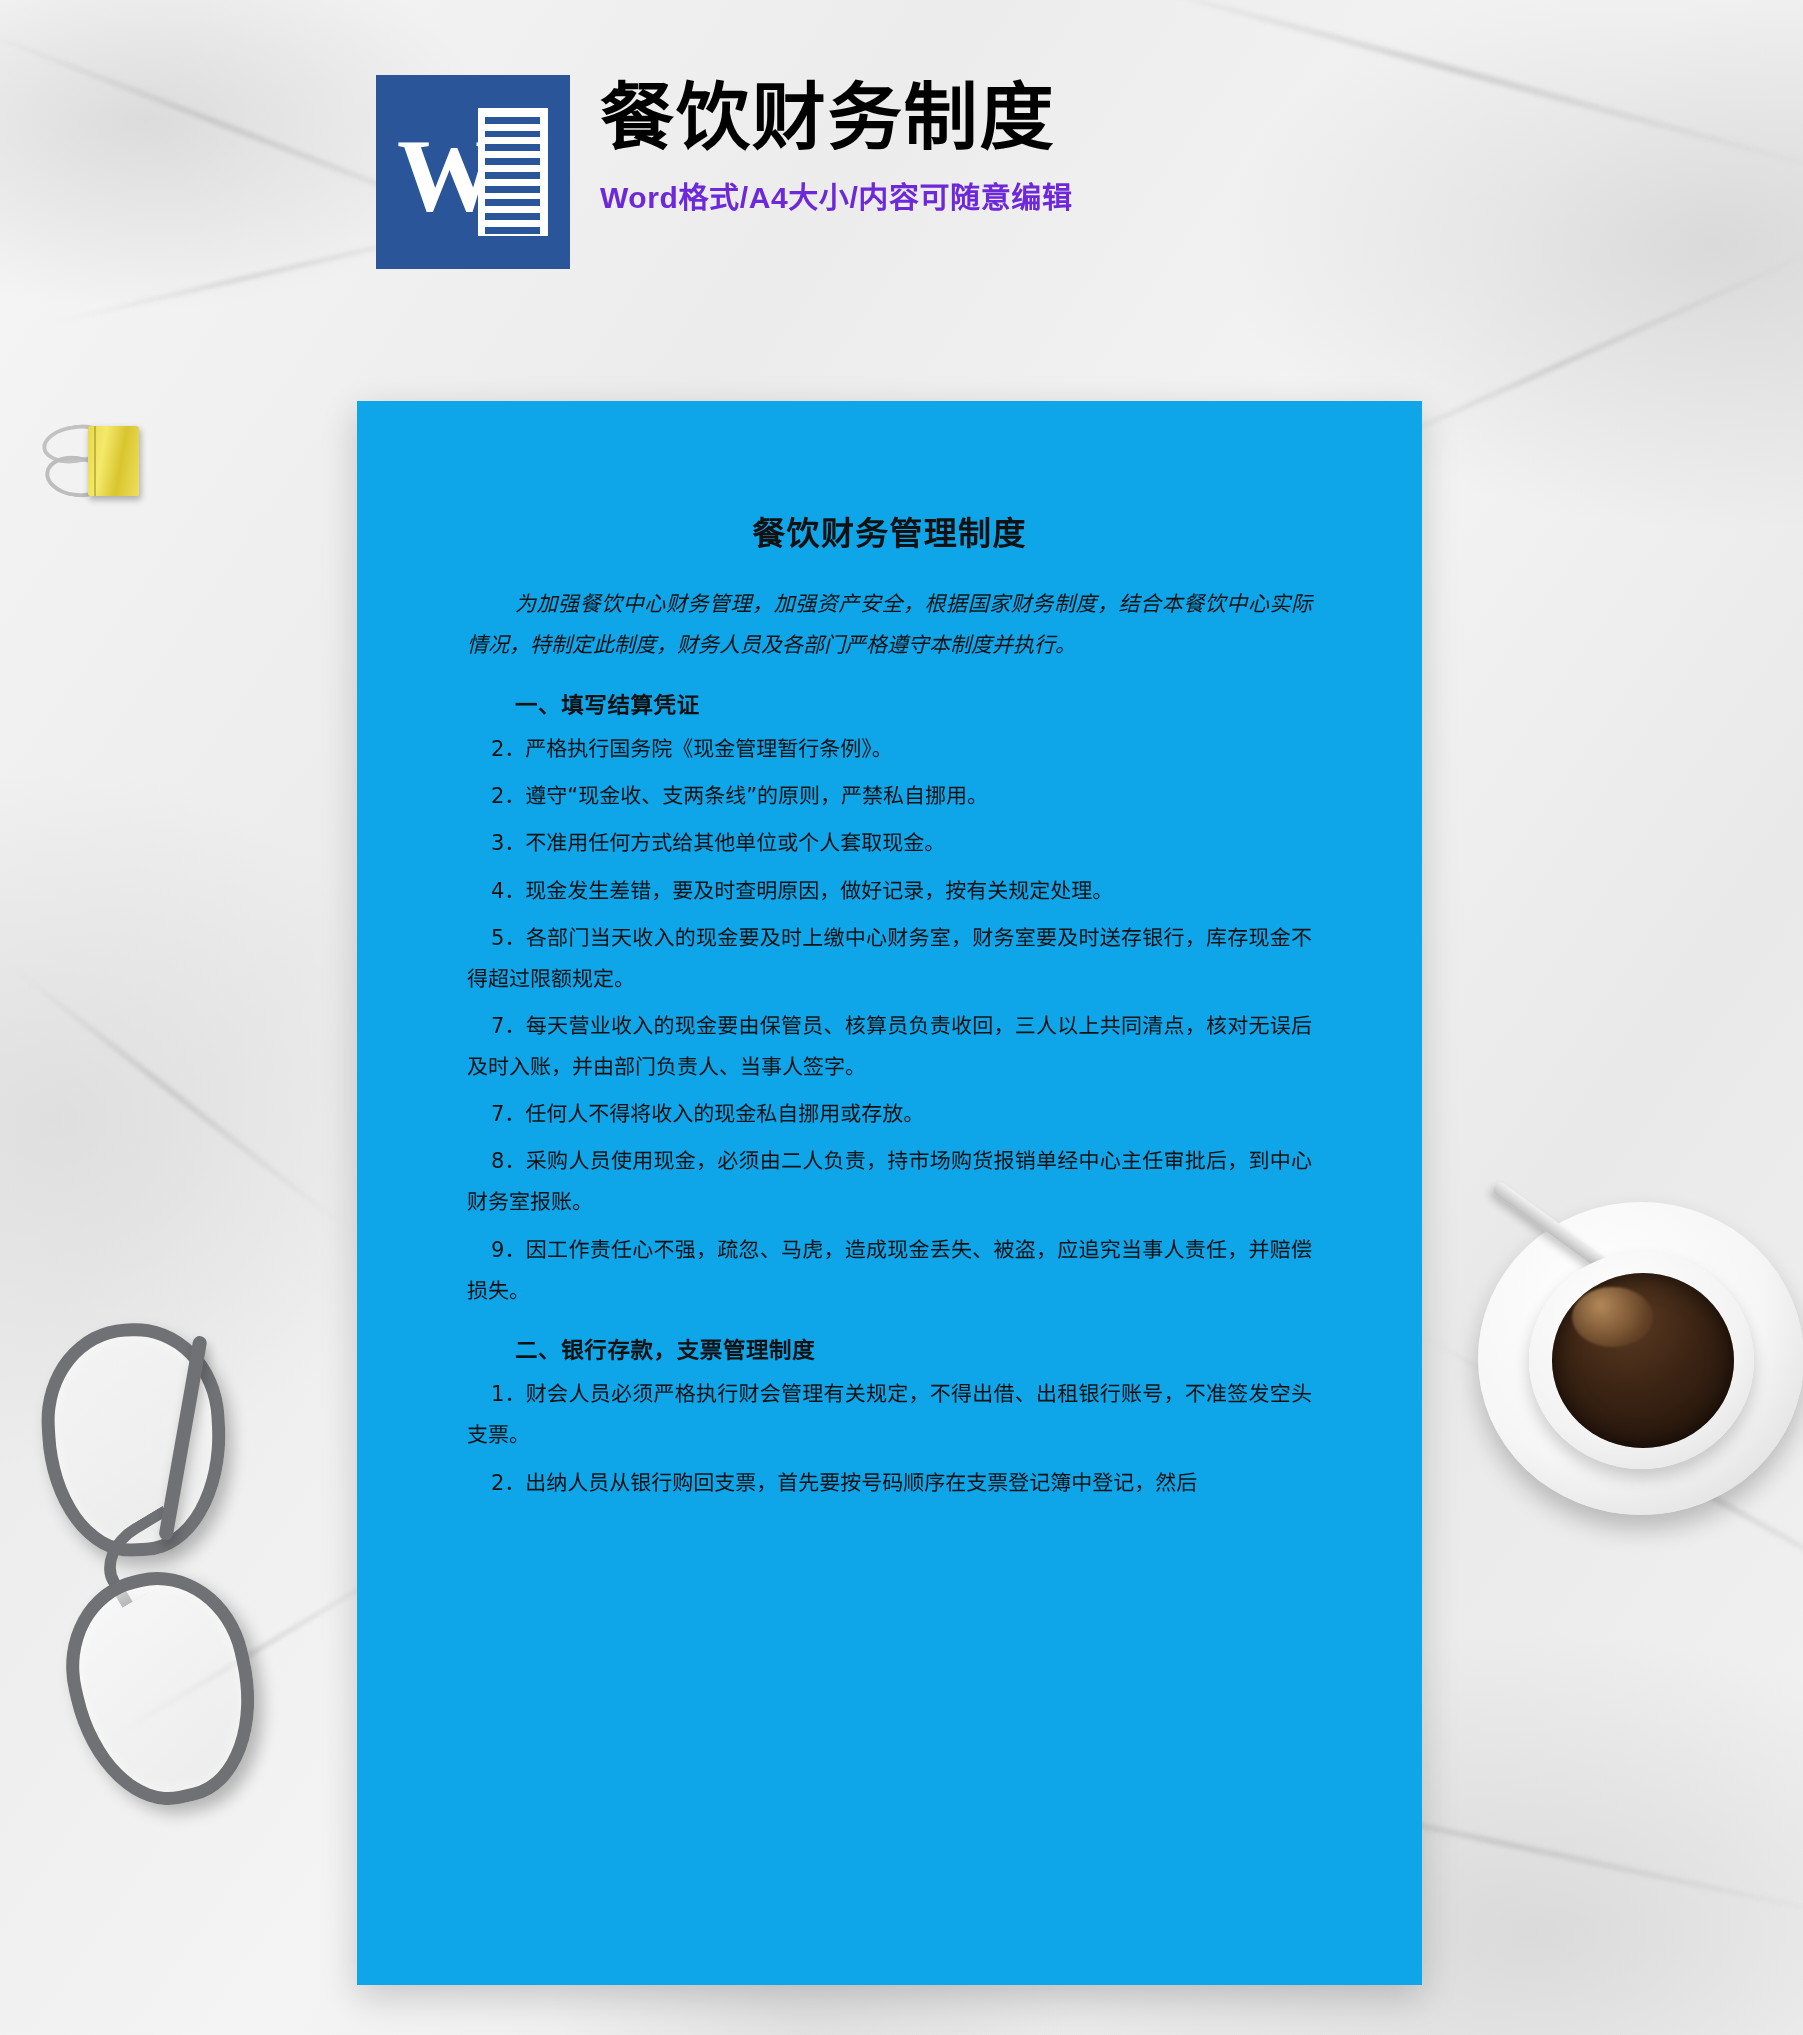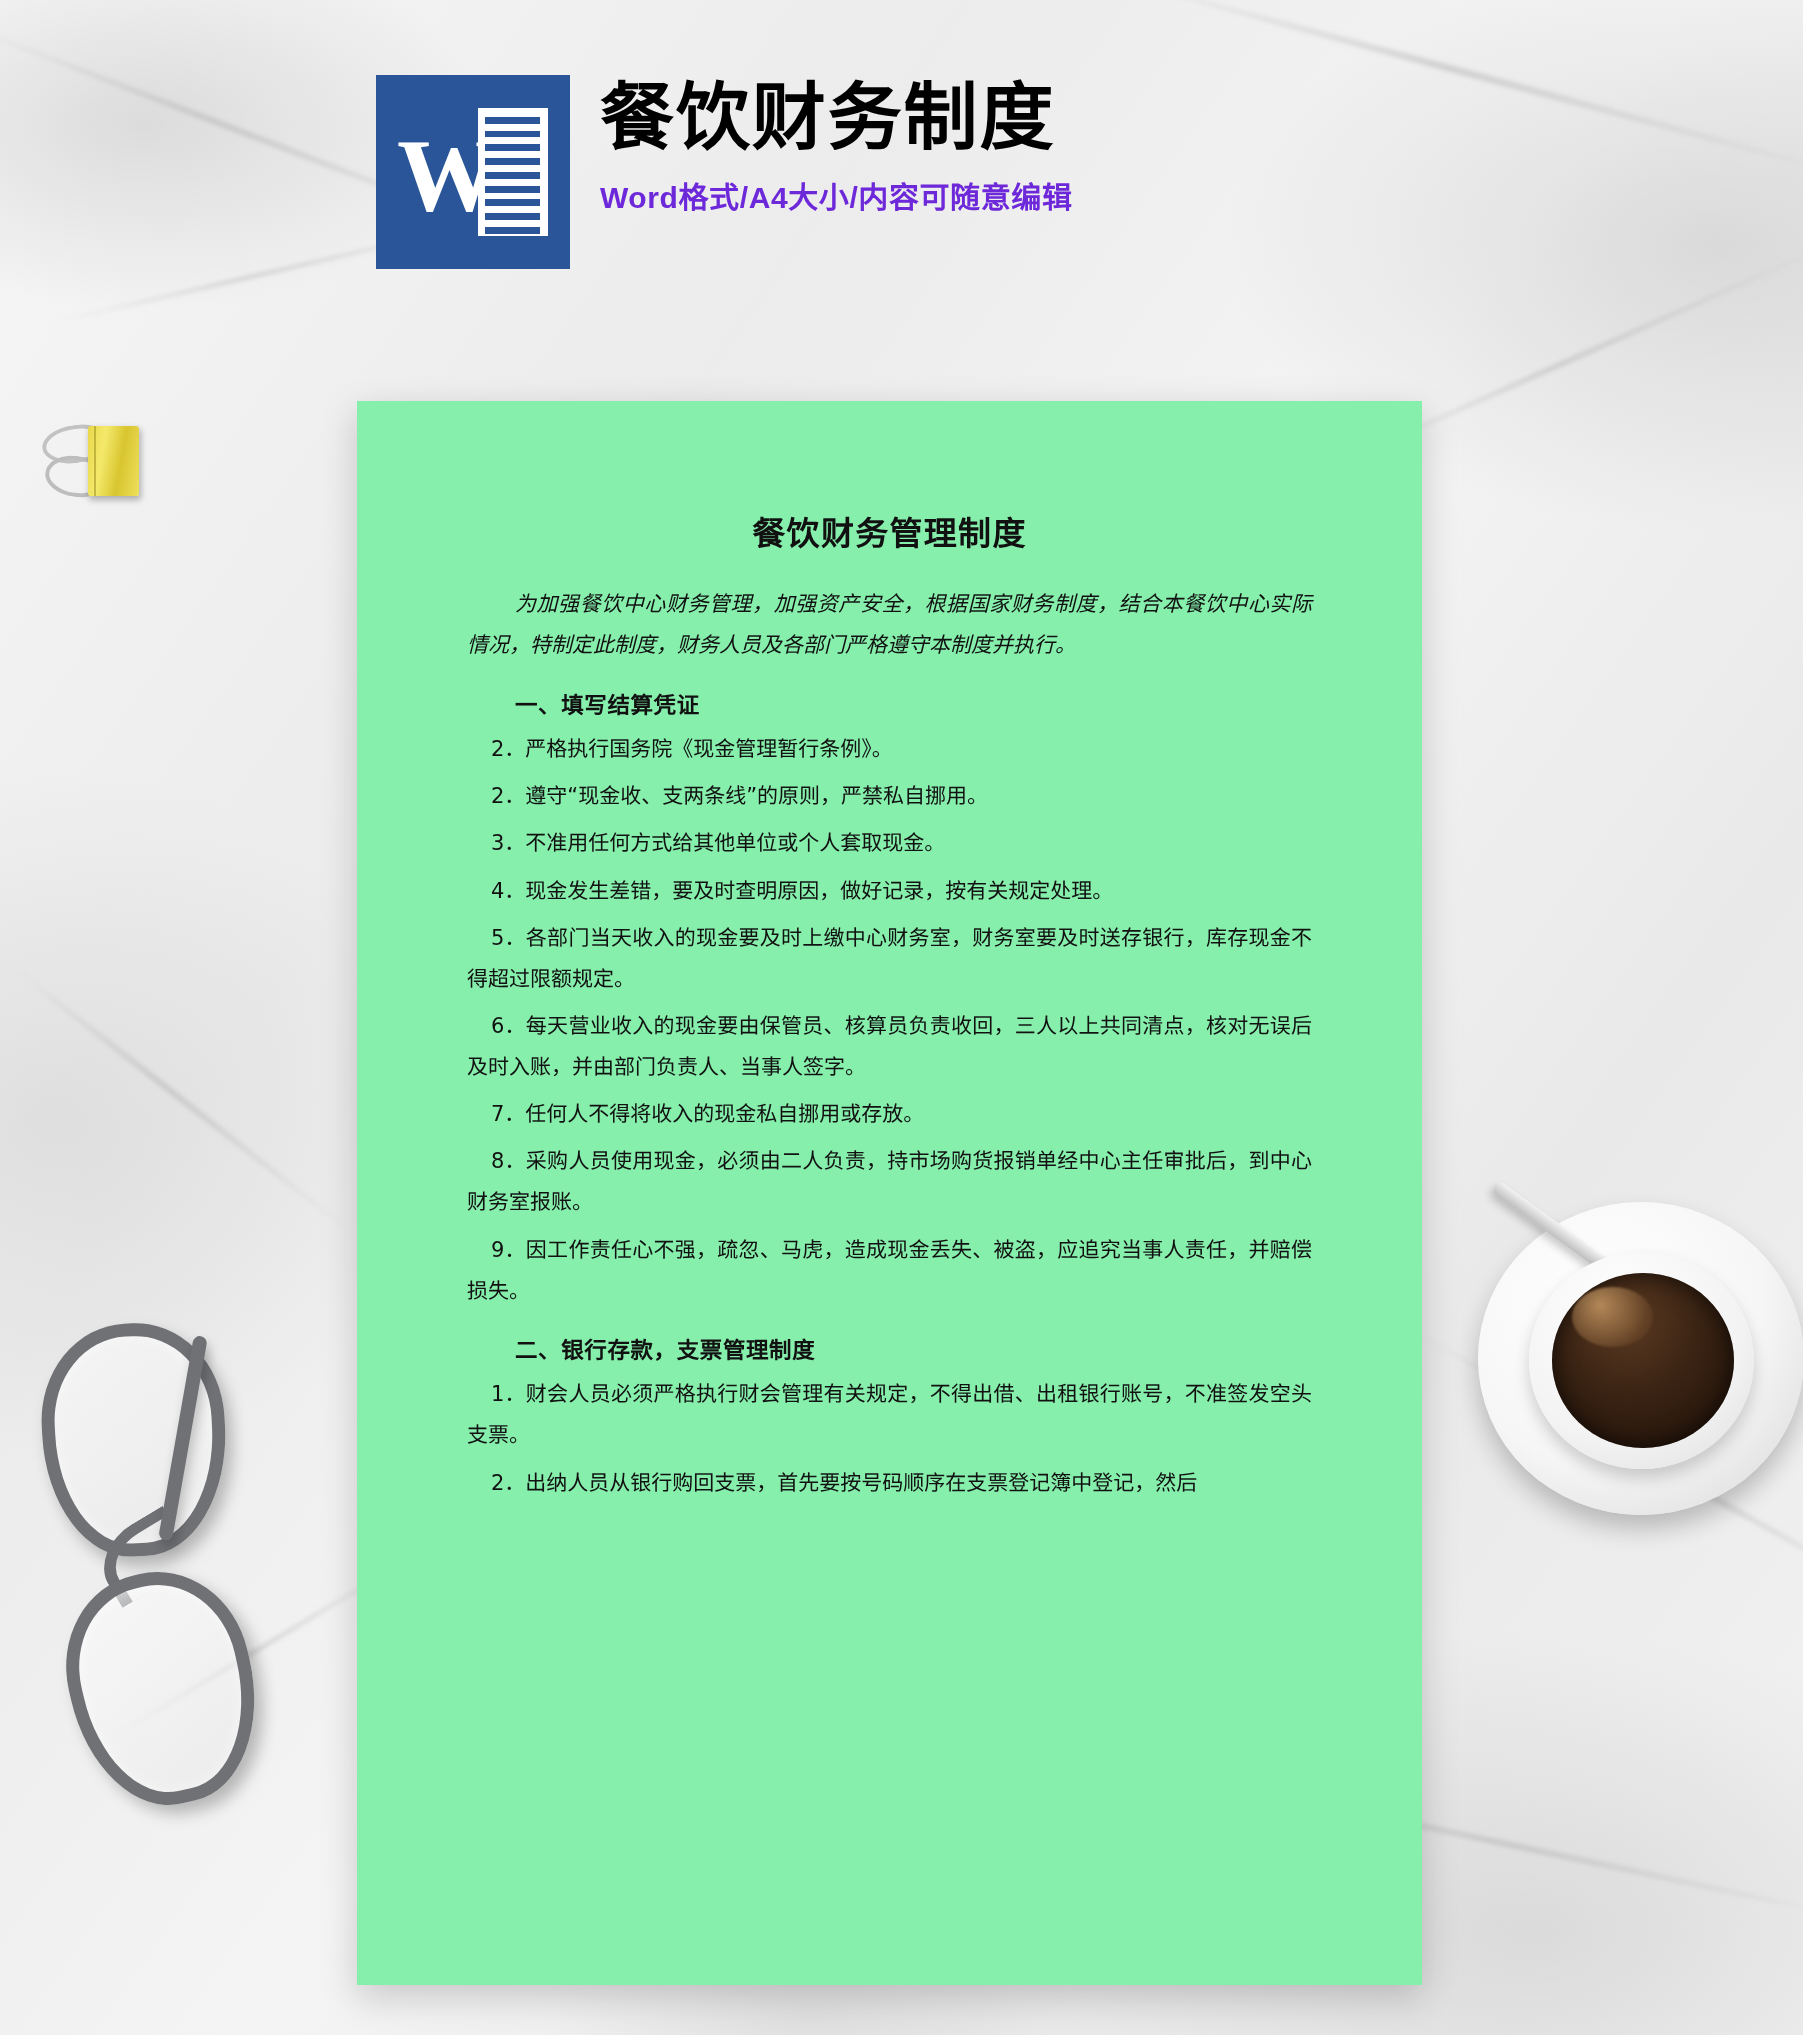--- a/index.html
+++ b/index.html
@@ -252,21 +252,21 @@
     box-shadow: 0 5px 8.8px rgba(0,0,0,0.22);
   }
 
   
   .paper {
     position: absolute;
     left: 357px;
     top: 401px;
     width: 1065px;
     height: 1584px;
-    background: #86efac;
+    background: #0ea5e9;
     box-shadow: 0 11.3px 34px rgba(0,0,0,0.18);
   }
   .paper-inner {
     padding: 106px 110px 0 110px;
     font-family: "DejaVu Sans", "Liberation Sans", sans-serif;
     color: #111111;
   }
   .doc-h1 {
     text-align: center;
     font-size: 33px;
@@ -360,21 +360,21 @@
     <div class="doc-h1">餐饮财务管理制度</div>
 
     <p class="doc-p indent">为加强餐饮中心财务管理，加强资产安全，根据国家财务制度，结合本餐饮中心实际情况，特制定此制度，财务人员及各部门严格遵守本制度并执行。</p>
 
     <div class="doc-h2">一、填写结算凭证</div>
     <p class="doc-item">2．严格执行国务院《现金管理暂行条例》。</p>
     <p class="doc-item">2．遵守“现金收、支两条线”的原则，严禁私自挪用。</p>
     <p class="doc-item">3．不准用任何方式给其他单位或个人套取现金。</p>
     <p class="doc-item">4．现金发生差错，要及时查明原因，做好记录，按有关规定处理。</p>
     <p class="doc-item">5．各部门当天收入的现金要及时上缴中心财务室，财务室要及时送存银行，库存现金不得超过限额规定。</p>
-    <p class="doc-item">6．每天营业收入的现金要由保管员、核算员负责收回，三人以上共同清点，核对无误后及时入账，并由部门负责人、当事人签字。</p>
+    <p class="doc-item">7．每天营业收入的现金要由保管员、核算员负责收回，三人以上共同清点，核对无误后及时入账，并由部门负责人、当事人签字。</p>
     <p class="doc-item">7．任何人不得将收入的现金私自挪用或存放。</p>
     <p class="doc-item">8．采购人员使用现金，必须由二人负责，持市场购货报销单经中心主任审批后，到中心财务室报账。</p>
     <p class="doc-item">9．因工作责任心不强，疏忽、马虎，造成现金丢失、被盗，应追究当事人责任，并赔偿损失。</p>
 
     <div class="doc-h2">二、银行存款，支票管理制度</div>
     <p class="doc-item">1．财会人员必须严格执行财会管理有关规定，不得出借、出租银行账号，不准签发空头支票。</p>
     <p class="doc-item">2．出纳人员从银行购回支票，首先要按号码顺序在支票登记簿中登记，然后</p>
 
   </div>
 </div>

